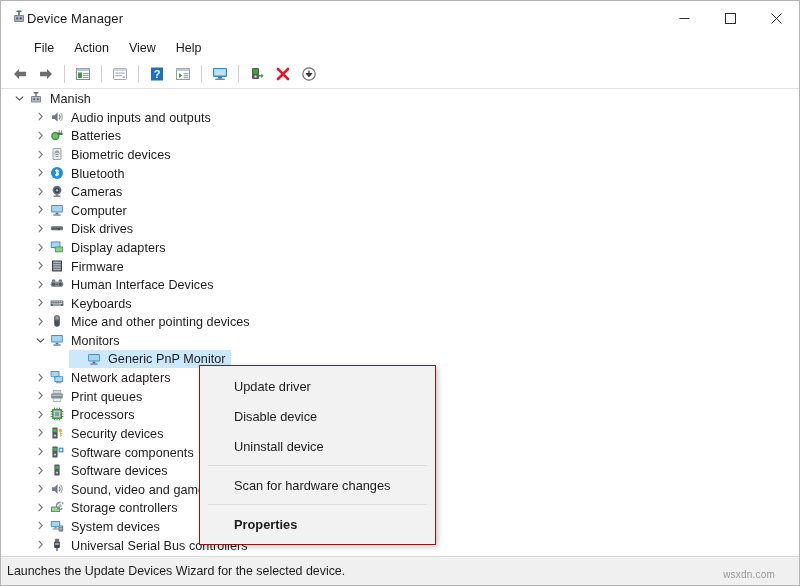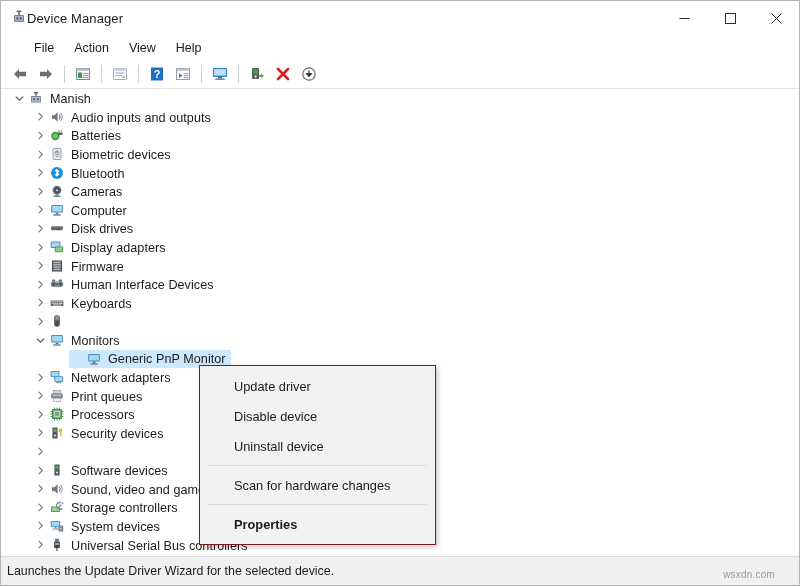--- a/index.html
+++ b/index.html
@@ -536,20 +536,21 @@
           </svg>
         </span>
         <span class="nohl">
           <span class="row-icon">
             <svg width="16" height="16" viewBox="0 0 16 16">
               <rect x="5.2" y="2.2" width="5.6" height="11.6" rx="2.8" fill="#4a5259"></rect>
               <rect x="5.2" y="2.2" width="5.6" height="5.2" rx="2.8" fill="#767f88"></rect>
               <rect x="7.6" y="3.4" width="0.9" height="2.4" rx="0.4" fill="#d5dadf"></rect>
             </svg>
           </span>
+          <span class="row-label">Mice and other pointing devices</span>
         </span>
       </div>
       <div class="row">
         <span class="chev" style="margin-left: 32px;">
           <svg width="9" height="9" viewBox="0 0 9 9">
             <path d="M1.2 3 L4.5 6.2 L7.8 3" stroke="#5a5a5a" stroke-width="1.15" fill="none" stroke-linecap="round" stroke-linejoin="round"></path>
           </svg>
         </span>
         <span class="nohl">
           <span class="row-icon">
@@ -665,20 +666,33 @@
           </span>
           <span class="row-label">Security devices</span>
         </span>
       </div>
       <div class="row">
         <span class="chev" style="margin-left: 32px;">
           <svg width="9" height="9" viewBox="0 0 9 9">
             <path d="M3 1.2 L6.2 4.5 L3 7.8" stroke="#7b7b7b" stroke-width="1.15" fill="none" stroke-linecap="round" stroke-linejoin="round"></path>
           </svg>
         </span>
+        <span class="nohl">
+          <span class="row-icon">
+            <svg width="16" height="16" viewBox="0 0 16 16">
+              <rect x="3.4" y="2.6" width="5.2" height="11" rx="0.6" fill="#515961"></rect>
+              <rect x="4.4" y="3.8" width="3.2" height="3.2" fill="#49b049"></rect>
+              <circle cx="6" cy="10.6" r="1.1" fill="#cdd3d8"></circle>
+              <rect x="9.6" y="3.6" width="4.8" height="4.8" fill="#3f87c9"></rect>
+              <rect x="11.4" y="4.6" width="1.2" height="2.8" fill="#ffffff"></rect>
+              <rect x="10.6" y="5.4" width="2.8" height="1.2" fill="#ffffff"></rect>
+            </svg>
+          </span>
+          <span class="row-label">Software components</span>
+        </span>
       </div>
       <div class="row">
         <span class="chev" style="margin-left: 32px;">
           <svg width="9" height="9" viewBox="0 0 9 9">
             <path d="M3 1.2 L6.2 4.5 L3 7.8" stroke="#7b7b7b" stroke-width="1.15" fill="none" stroke-linecap="round" stroke-linejoin="round"></path>
           </svg>
         </span>
         <span class="nohl">
           <span class="row-icon">
             <svg width="16" height="16" viewBox="0 0 16 16">
@@ -773,17 +787,17 @@
       <div class="ctx-item">Update driver</div>
       <div class="ctx-item">Disable device</div>
       <div class="ctx-item">Uninstall device</div>
       <div class="ctx-sep"></div>
       <div class="ctx-item">Scan for hardware changes</div>
       <div class="ctx-sep"></div>
       <div class="ctx-item bold">Properties</div>
     </div>
 
   <div class="statusbar">
-    <span class="status-text">Launches the Update Driver Wizard for the selected device.</span>
+    <span class="status-text">Launches the Update Devices Wizard for the selected device.</span>
   </div>
   <div class="watermark">wsxdn.com</div>
 
 </div>
 
 </body></html>

